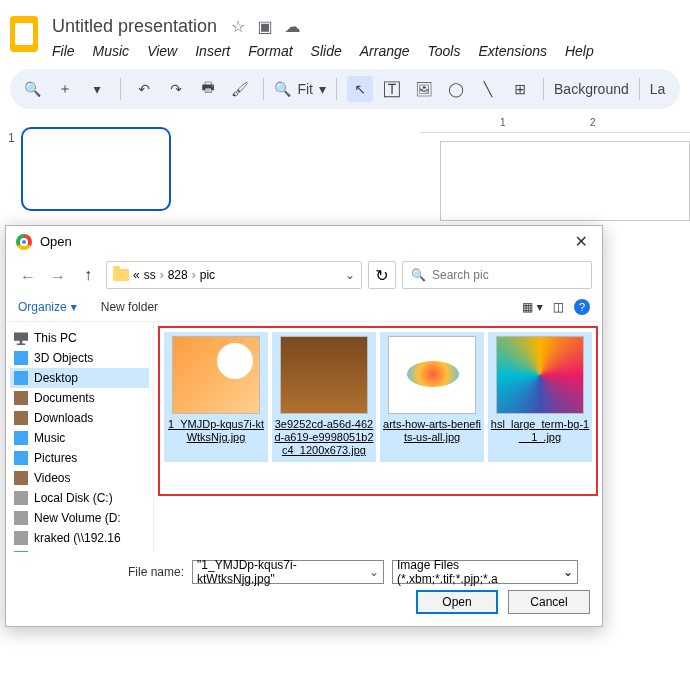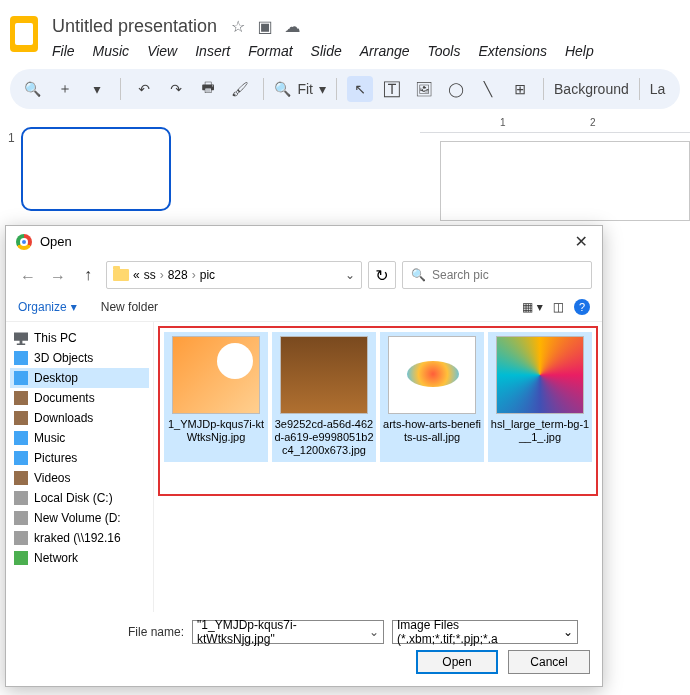--- a/index.html
+++ b/index.html
@@ -29,21 +29,21 @@
 .work-area { display:flex; }
 .thumb-panel { width:200px; padding:12px 8px; display:flex; }
 .thumb-num { font-size:12px; color:#555; margin-right:6px; margin-top:4px; }
 .thumb { width:150px; height:84px; border:2px solid #0b57d0; border-radius:10px; background:#fff; }
 .ruler-area { flex:1; position:relative; }
 .ruler { height:18px; border-bottom:1px solid #dadce0; position:relative; margin-left:220px; font-size:10px; color:#555; }
 .ruler span { position:absolute; top:2px; }
 .canvas { position:absolute; right:0; top:26px; width:250px; height:80px; border:1px solid #c7c7c7; background:#fff; }
 
 
-.dialog { position:absolute; left:5px; top:225px; width:598px; height:462px; background:#fff; border:1px solid #b5b5b5; box-shadow:0 4px 18px rgba(0,0,0,.25); display:flex; flex-direction:column; }
+.dialog { position:absolute; left:5px; top:225px; width:598px; height:402px; background:#fff; border:1px solid #b5b5b5; box-shadow:0 4px 18px rgba(0,0,0,.25); display:flex; flex-direction:column; }
 .dlg-titlebar { display:flex; align-items:center; justify-content:space-between; padding:6px 10px; font-size:13px; }
 .dlg-titlebar-left { display:flex; align-items:center; gap:8px;}
 .chrome-icon { width:16px; height:16px; border-radius:50%; background: conic-gradient(#ea4335 0 120deg,#fbbc05 120deg 240deg,#34a853 240deg 360deg); position:relative;}
 .chrome-icon::after{content:"";position:absolute;inset:4px;background:#4285f4;border-radius:50%;border:2px solid #fff;}
 .close-x { font-size:16px; color:#333; cursor:pointer; padding:0 4px;}
 
 .dlg-nav { display:flex; align-items:center; padding:4px 10px; gap:6px; }
 .nav-btn { width:24px; height:24px; display:flex; align-items:center; justify-content:center; color:#888; }
 .nav-btn.enabled{color:#333;}
 .breadcrumb { flex:1; display:flex; align-items:center; border:1px solid #ccc; height:28px; padding:0 6px; gap:4px; font-size:12px; border-radius:2px;}
@@ -81,21 +81,21 @@
 .file-grid{display:flex;gap:4px;padding:4px;}
 .file-item{width:104px;display:flex;flex-direction:column;align-items:center;font-size:11px;text-align:center;padding:4px 2px;}
 .file-item.sel{background:#cce8ff;}
 .thumb-img{width:88px;height:78px;background:#ddd;border:1px solid #bbb;margin-bottom:4px;}
 .t1{background:linear-gradient(135deg,#ff9d3b,#ffcf8f);position:relative;}
 .t1::after{content:"";position:absolute;right:6px;top:6px;width:36px;height:36px;background:#fff;border-radius:50%;}
 .t2{background:linear-gradient(#7a4a1f,#b07030);}
 .t3{background:#fff;position:relative;}
 .t3::after{content:"";position:absolute;left:18px;top:24px;width:52px;height:26px;background:radial-gradient(circle,#ff5e3a,#ffc13b,#4fc3f7);border-radius:50%;}
 .t4{background:conic-gradient(#ffb300,#e91e63,#3f51b5,#00bcd4,#ffb300);}
-.file-label{word-break:break-all;line-height:1.2;}
+.file-label{word-break:break-all;line-height:1.2;text-decoration:underline;}
 
 .dlg-footer{padding:8px 12px 12px;font-size:12px;}
 .fn-row{display:flex;align-items:center;gap:8px;margin-bottom:6px;}
 .fn-label{color:#333;}
 .fn-input{flex:0 0 192px;height:24px;border:1px solid #888;padding:0 4px;font-size:12px;display:flex;align-items:center;justify-content:space-between;}
 .fn-input span:last-child{color:#555;}
 .filter-sel{flex:0 0 186px;height:24px;border:1px solid #888;padding:0 4px;font-size:12px;display:flex;align-items:center;justify-content:space-between;}
 .btn-row{display:flex;gap:10px;justify-content:flex-end;}
 .dlg-btn{width:82px;height:24px;border:1px solid #888;background:#f3f3f3;font-size:12px;display:flex;align-items:center;justify-content:center;}
 .dlg-btn.primary{border:2px solid #0078d4;}

